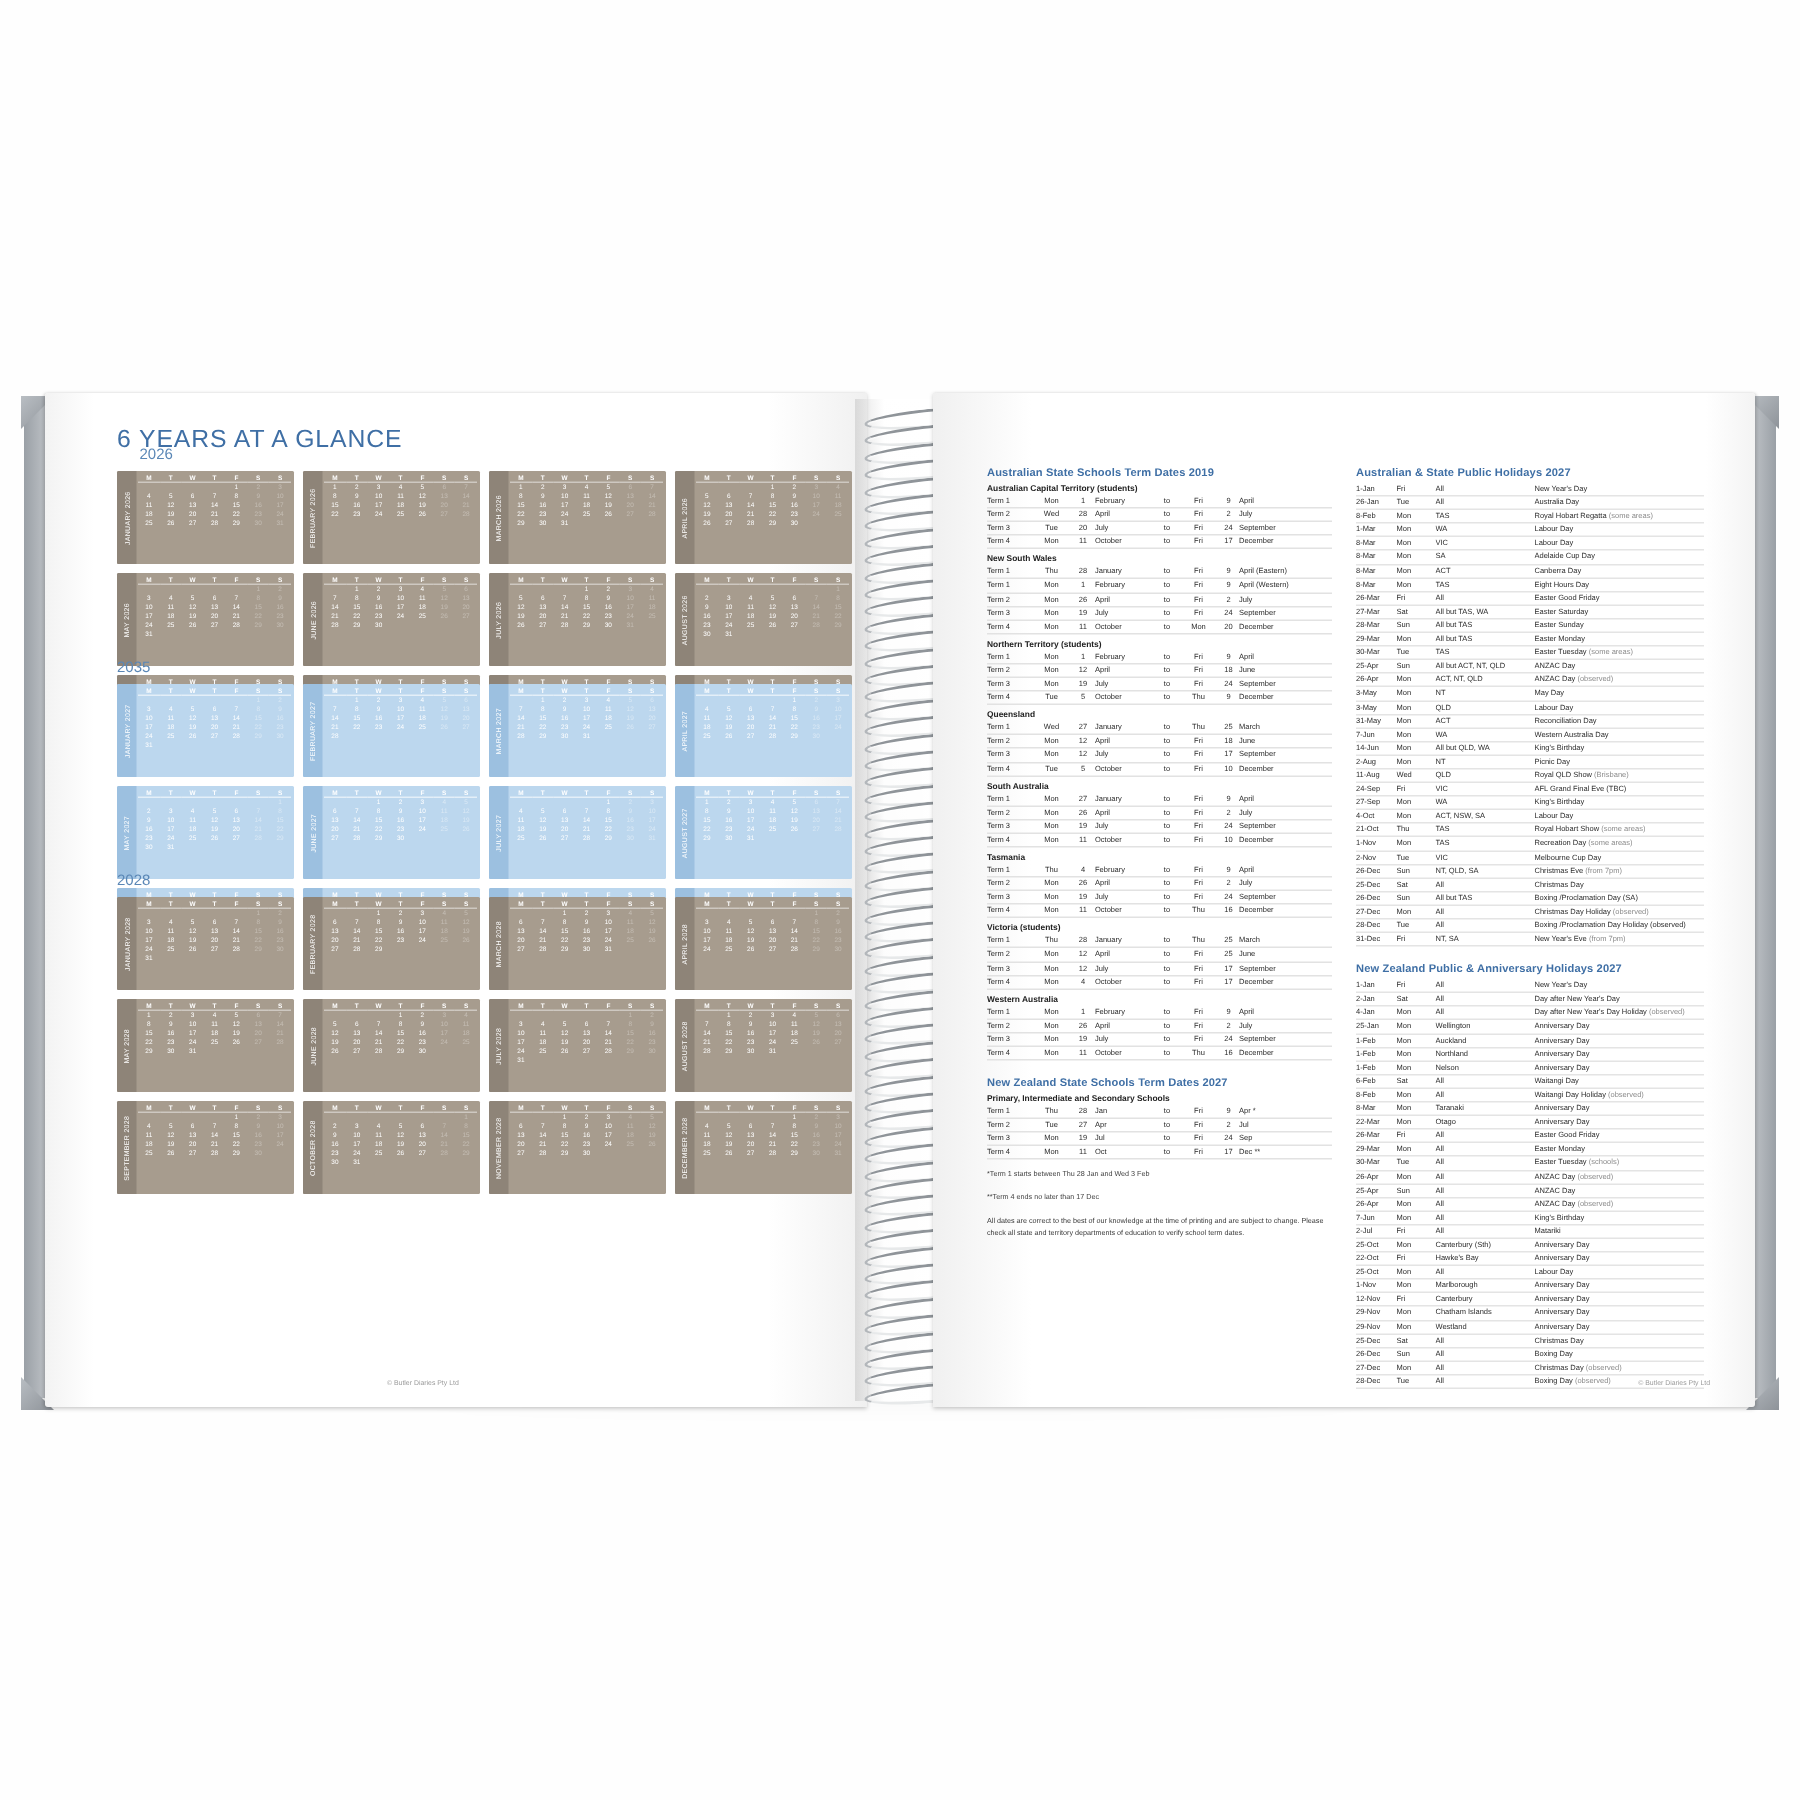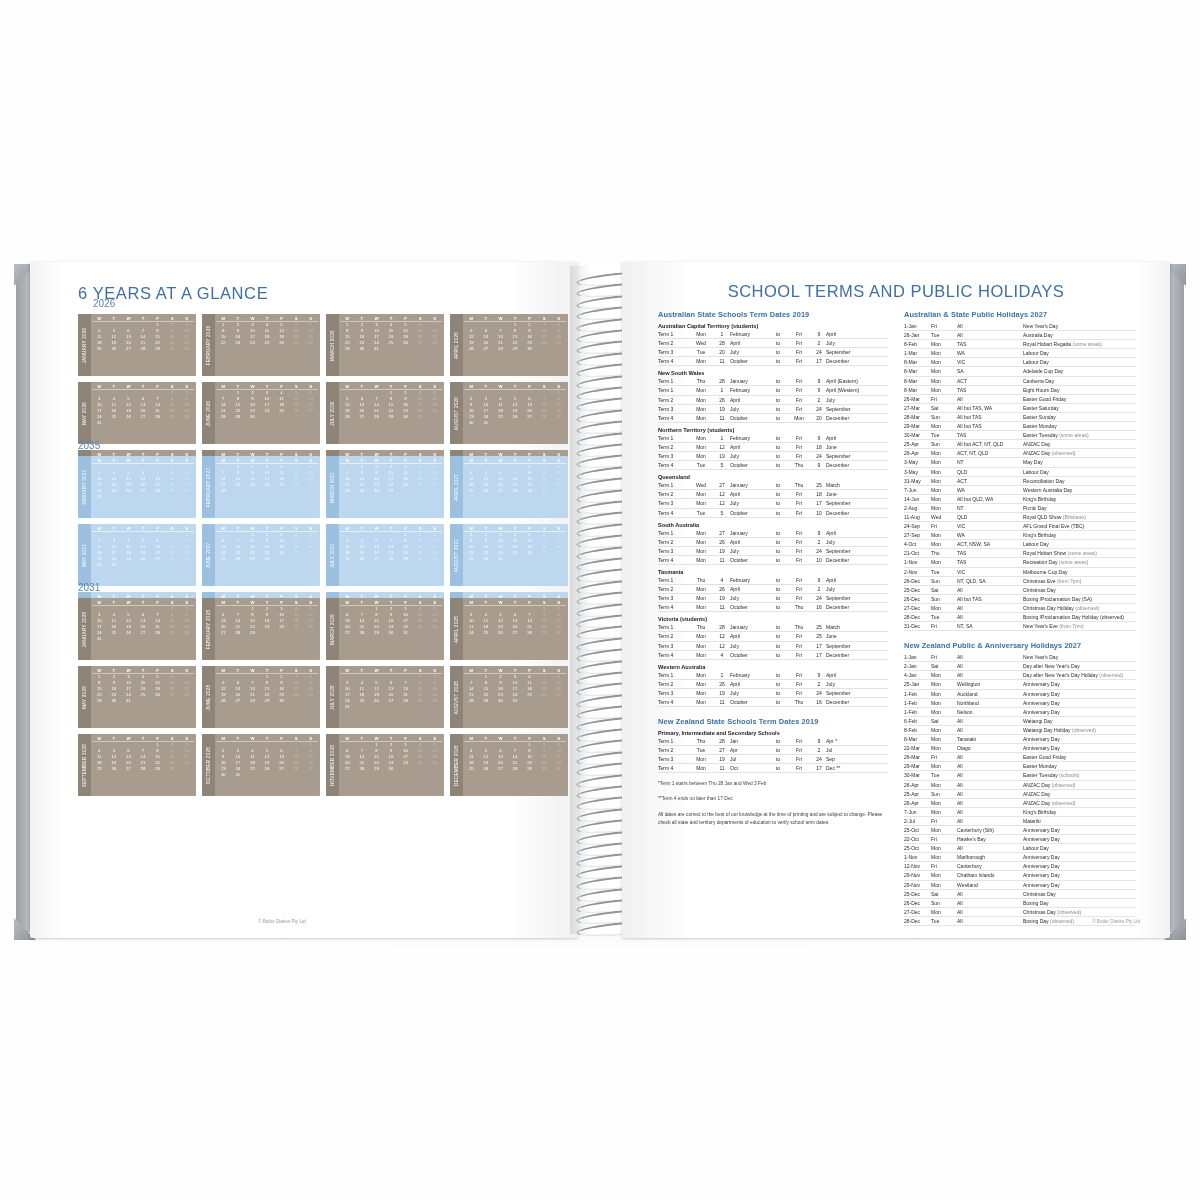--- a/index.html
+++ b/index.html
@@ -1394,21 +1394,21 @@
                   <div class="">27</div>
                   <div class="">28</div>
                   <div class="">29</div>
                   <div class="">30</div>
                   <div class="o">31</div>
                   <div class="o"></div>
                 </div>
               </div>
             </div>
           </div>
-          <div class="yearlabel" style="left:48px;top:320px">2031</div>
+          <div class="yearlabel" style="left:48px;top:320px">2028</div>
           <div class="grid" style="left:48px;top:336px">
             <div class="mon t-tan">
               <div class="side">
                 <span>JANUARY 2028</span>
               </div>
               <div class="body">
                 <div class="hdr">
                   <div>M</div>
                   <div>T</div>
                   <div>W</div>
@@ -2239,21 +2239,20 @@
           <div class="coil" style="top:644.4px">
             <i></i>
           </div>
           <div class="coil" style="top:655.8000000000001px">
             <i></i>
           </div>
         </div>
     </div>
 
     <div class="page right">
-      <div class="ttl-right">SCHOOL TERMS AND PUBLIC HOLIDAYS</div>
 
       <div class="col a">
         <div class="secttl">Australian State Schools Term Dates 2019</div>
         <div id="au-terms">
             <div class="subttl">Australian Capital Territory (students)</div>
             <div class="trow">
               <div>Term 1</div>
               <div class="c">Mon</div>
               <div class="c">1</div>
               <div>February</div>
@@ -2583,21 +2582,21 @@
               <div>Term 4</div>
               <div class="c">Mon</div>
               <div class="c">11</div>
               <div>October</div>
               <div class="c">to</div>
               <div class="c">Thu</div>
               <div class="c">16</div>
               <div>December</div>
             </div>
           </div>
-        <div class="secttl sp">New Zealand State Schools Term Dates 2019</div>
+        <div class="secttl sp">New Zealand State Schools Term Dates 2027</div>
         <div class="subttl">Primary, Intermediate and Secondary Schools</div>
         <div id="nz-terms">
             <div class="trow">
               <div>Term 1</div>
               <div class="c">Thu</div>
               <div class="c">28</div>
               <div>Jan</div>
               <div class="c">to</div>
               <div class="c">Fri</div>
               <div class="c">9</div>

